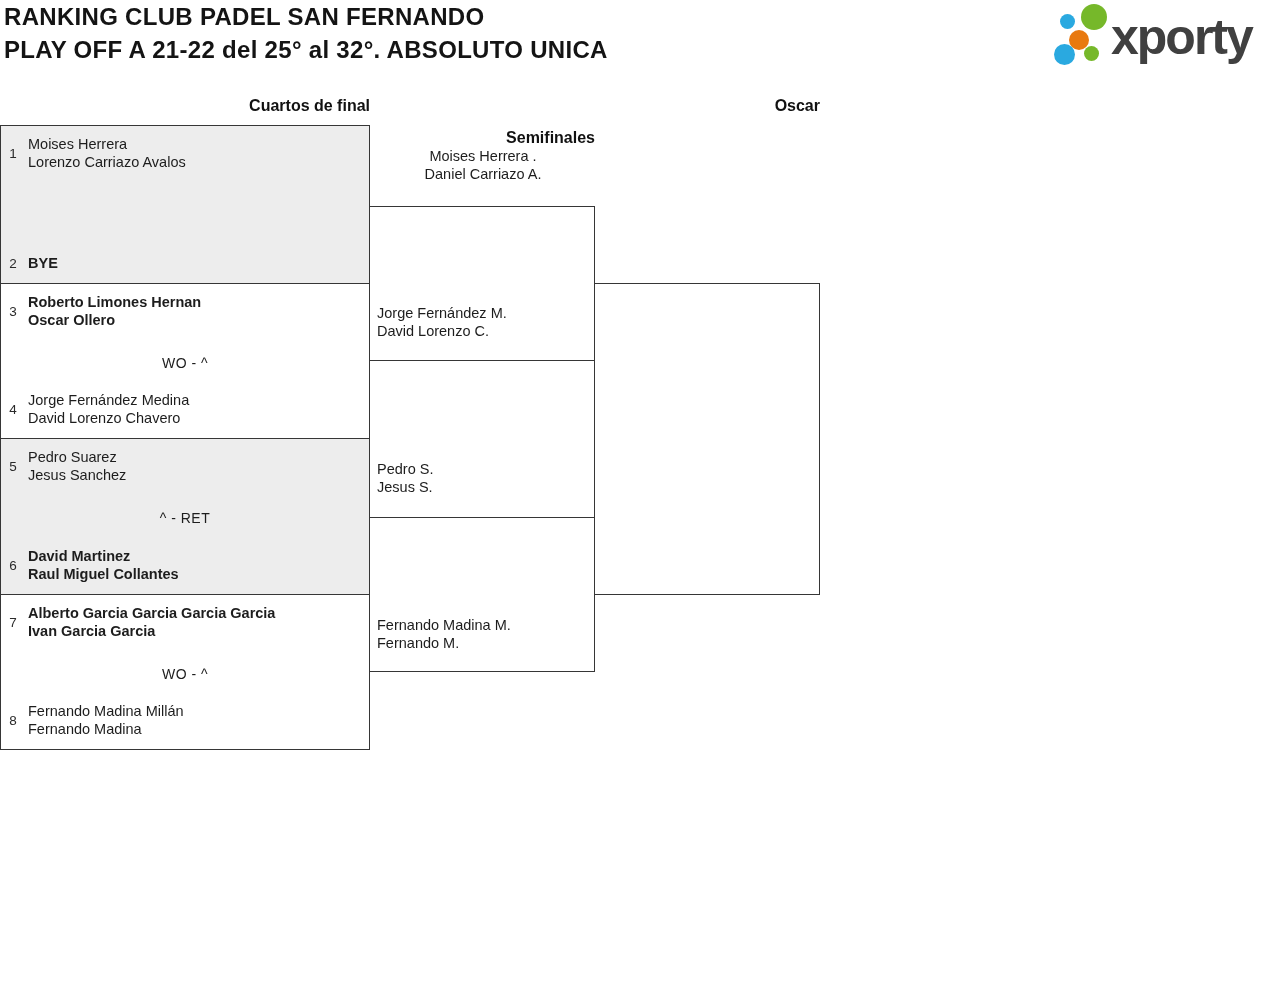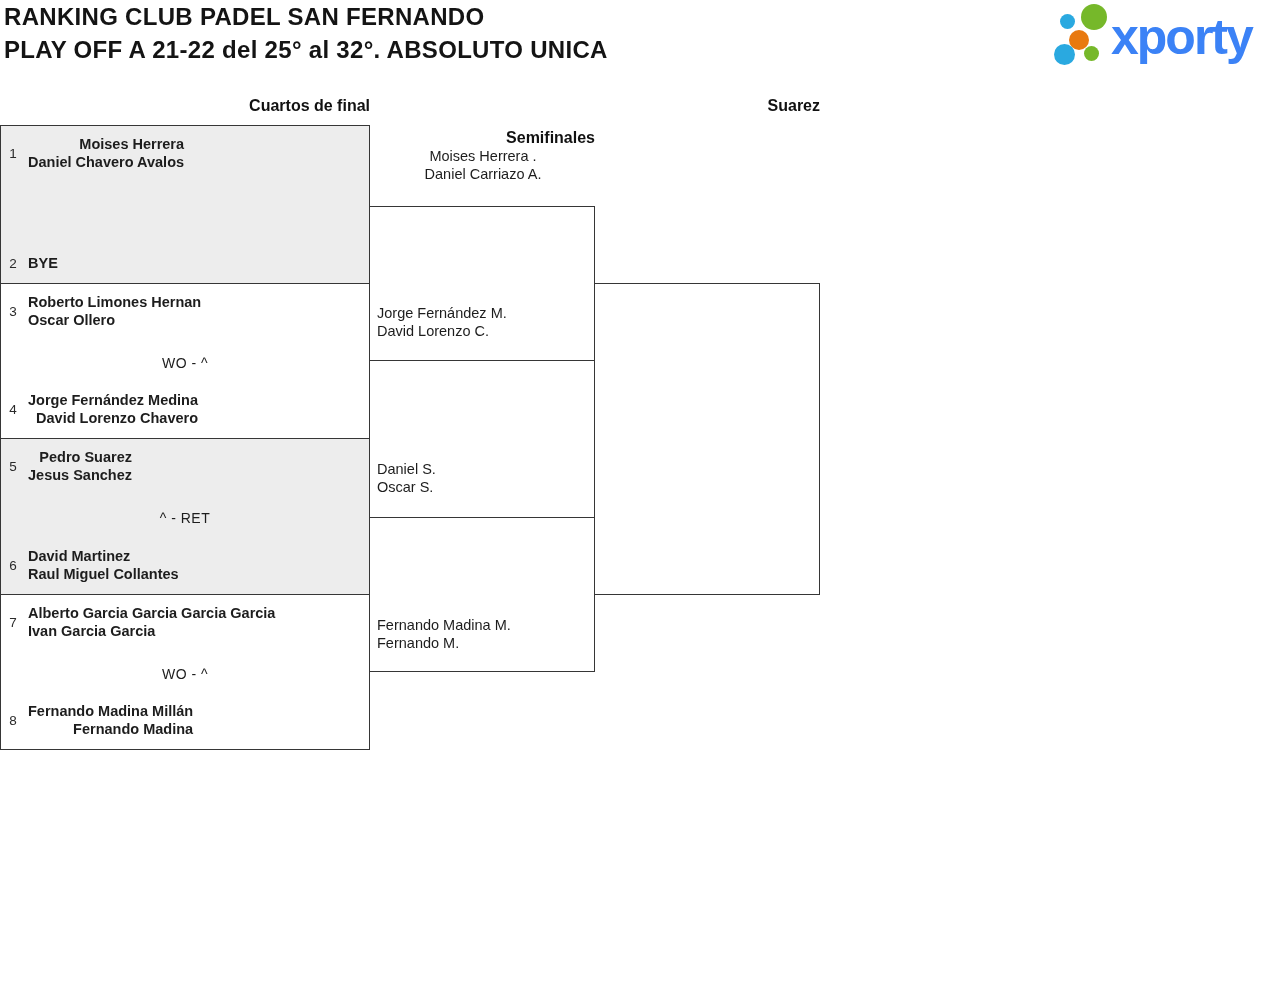--- a/index.html
+++ b/index.html
@@ -51,21 +51,21 @@
   .match.m0{top:125px;height:158px;}
   .match.m1{top:283px;height:155px;}
   .match.m2{top:438px;height:156px;}
   .match.m3{top:594px;height:156px;border-bottom:1.6px solid var(--border,#363636);}
 
   .team{position:absolute;left:0;right:0;display:flex;align-items:center;}
   .team.top{top:9px;}
   .team.bottom{bottom:11px;}
   .seed{flex:none;width:24px;text-align:center;font-size:13.5px;color:#2a2a2a;}
   .names{margin-left:3px;font-size:14.5px;line-height:18px;font-weight:bold;}
-  .names.winner{font-weight:700;text-align:right;}
+  .names.winner{font-weight:400;}
   .nline{display:block;white-space:nowrap;}
 
   .score{
     position:absolute;top:71px;left:0;right:0;text-align:center;
     font-size:14px;letter-spacing:.5px;color:#1d1d1d;
   }
 
   
   .sf-box,.final-box{
     position:absolute;box-sizing:border-box;background:transparent;
@@ -93,33 +93,33 @@
     <div>RANKING CLUB PADEL SAN FERNANDO</div>
     <div>PLAY OFF A 21-22 del 25° al 32°. ABSOLUTO UNICA</div>
   </div>
 
   <div class="logo">
     <span class="dot d-blue-small" style="background-color: rgb(42, 169, 224);"></span>
     <span class="dot d-green-large" style="background-color: rgb(118, 184, 42);"></span>
     <span class="dot d-orange" style="background-color: rgb(232, 121, 15);"></span>
     <span class="dot d-blue-large" style="background-color: rgb(42, 169, 224);"></span>
     <span class="dot d-green-small" style="background-color: rgb(118, 184, 42);"></span>
-    <span class="logo-text" style="color: #3b82f6;">xporty</span>
+    <span class="logo-text" style="color: #404040;">xporty</span>
   </div>
 
   <div class="col-header c0">Cuartos de final</div>
   <div class="col-header c1">Semifinales</div>
-  <div class="col-header c2">Suarez</div>
+  <div class="col-header c2">Oscar</div>
 
   <div class="match m0 shaded">
     <div class="team top">
       <span class="seed">1</span>
       <span class="names winner">
         <span class="nline">Moises Herrera</span>
-        <span class="nline">Daniel Chavero Avalos</span>
+        <span class="nline">Lorenzo Carriazo Avalos</span>
       </span>
     </div>
     <div class="score"></div>
     <div class="team bottom">
       <span class="seed">2</span>
       <span class="names">
         <span class="nline">BYE</span>
         <span class="nline"></span>
       </span>
     </div>
@@ -186,21 +186,21 @@
 
   <div class="sf-label l0">
     <span class="nline">Moises Herrera .</span>
     <span class="nline">Daniel Carriazo A.</span>
   </div>
   <div class="sf-label l1">
     <span class="nline">Jorge Fernández M.</span>
     <span class="nline">David Lorenzo C.</span>
   </div>
   <div class="sf-label l2">
-    <span class="nline">Daniel S.</span>
-    <span class="nline">Oscar S.</span>
+    <span class="nline">Pedro S.</span>
+    <span class="nline">Jesus S.</span>
   </div>
   <div class="sf-label l3">
     <span class="nline">Fernando Madina M.</span>
     <span class="nline">Fernando M.</span>
   </div>
 
 </div>
 
 </body></html>

